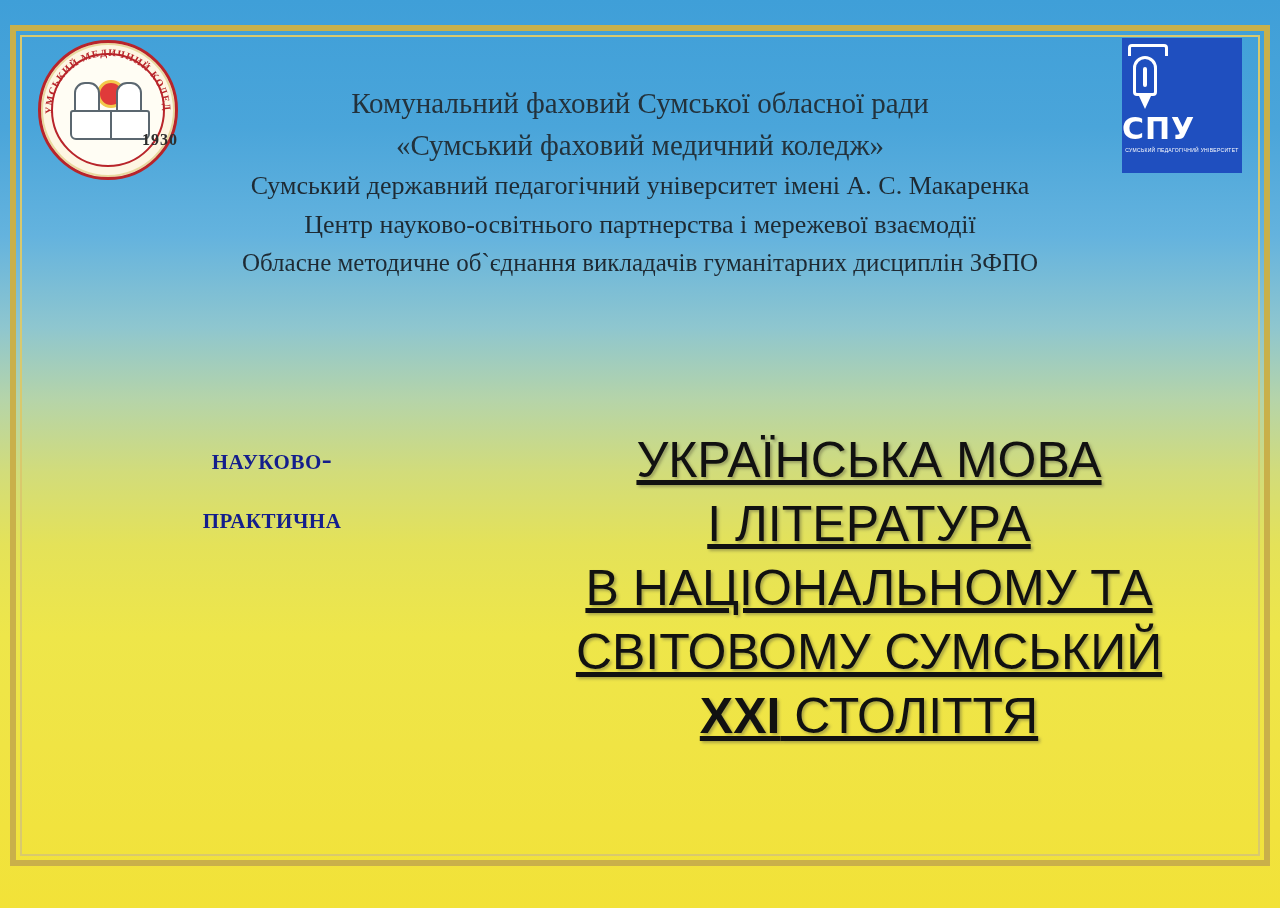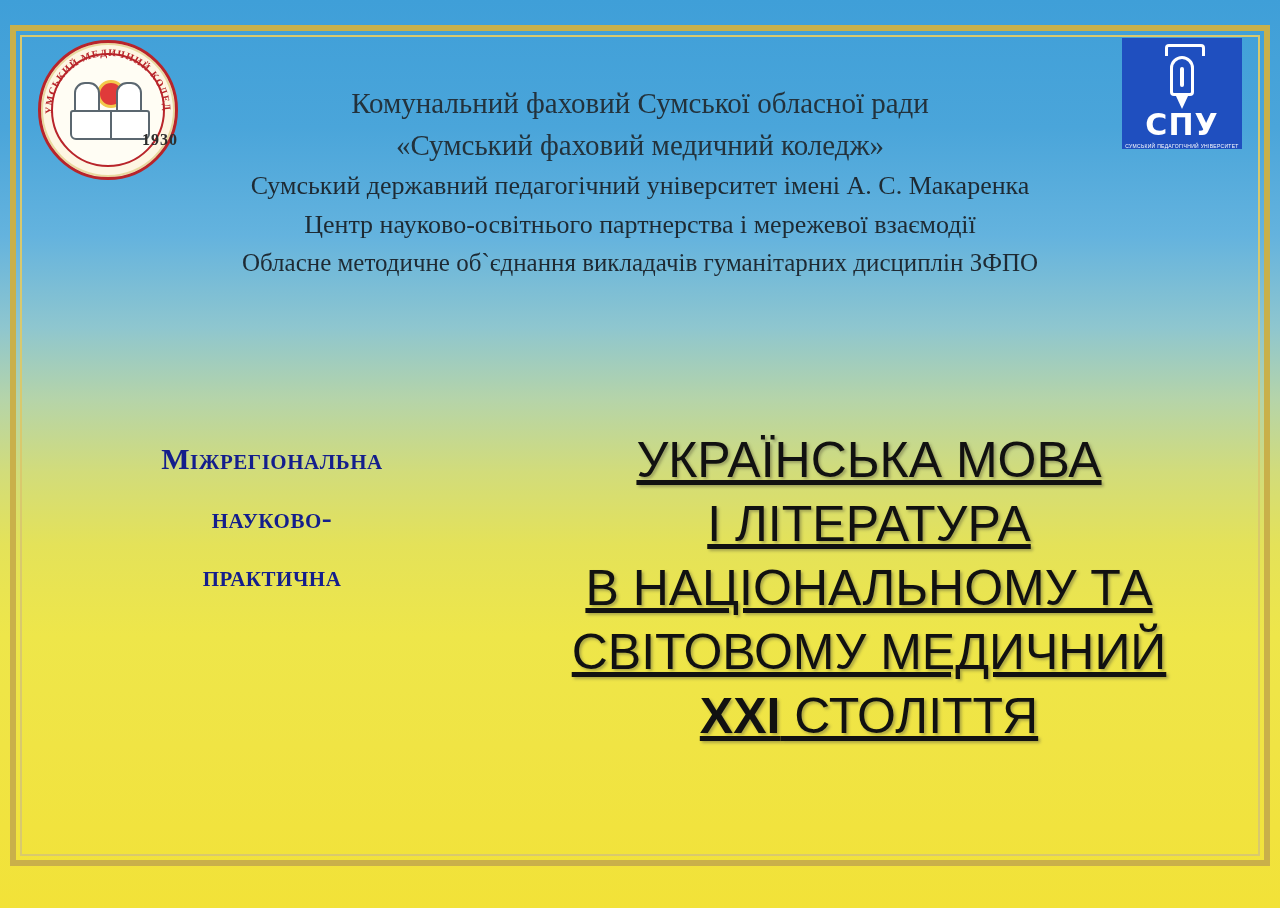--- a/index.html
+++ b/index.html
@@ -139,25 +139,24 @@
     font-weight: bold;
     color: #2d2d2d;
     letter-spacing: 1px;
   }
 
   .logo-right {
     position: absolute;
     right: 38px;
     top: 38px;
     width: 120px;
-    height: 111px;
+    height: 135px;
     background: #1f4fbf;
     display: flex;
     flex-direction: column;
-    align-items: center;
     justify-content: flex-start;
     padding-top: 6px;
     box-sizing: border-box;
   }
   .logo-right .pen {
     width: 46px;
     height: 66px;
     position: relative;
   }
   .logo-right .cap {
@@ -327,26 +326,25 @@
 
   <div class="header">
     <div class="l1">Комунальний фаховий Сумської обласної ради</div>
     <div class="l2">«Сумський фаховий медичний коледж»</div>
     <div class="l3">Сумський державний педагогічний університет імені А. С. Макаренка</div>
     <div class="l4">Центр науково-освітнього партнерства і мережевої взаємодії</div>
     <div class="l5">Обласне методичне об`єднання викладачів гуманітарних дисциплін ЗФПО</div>
   </div>
 
   <div class="conf-block">
-    <div class="cap-first">Міжрегіональна</div>
     <div class="cap-first">науково-</div>
     <div class="cap-first">практична</div>
   </div>
 
   <div class="main-title">
     <div class="line">УКРАЇНСЬКА МОВА</div>
     <div class="line">І ЛІТЕРАТУРА</div>
     <div class="line">В НАЦІОНАЛЬНОМУ ТА</div>
-    <div class="line">СВІТОВОМУ МЕДИЧНИЙ</div>
+    <div class="line">СВІТОВОМУ СУМСЬКИЙ</div>
     <div class="line"><b>XXI</b><span class="thin"> СТОЛІТТЯ</span></div>
   </div>
 
 </div>
 
 </body></html>

